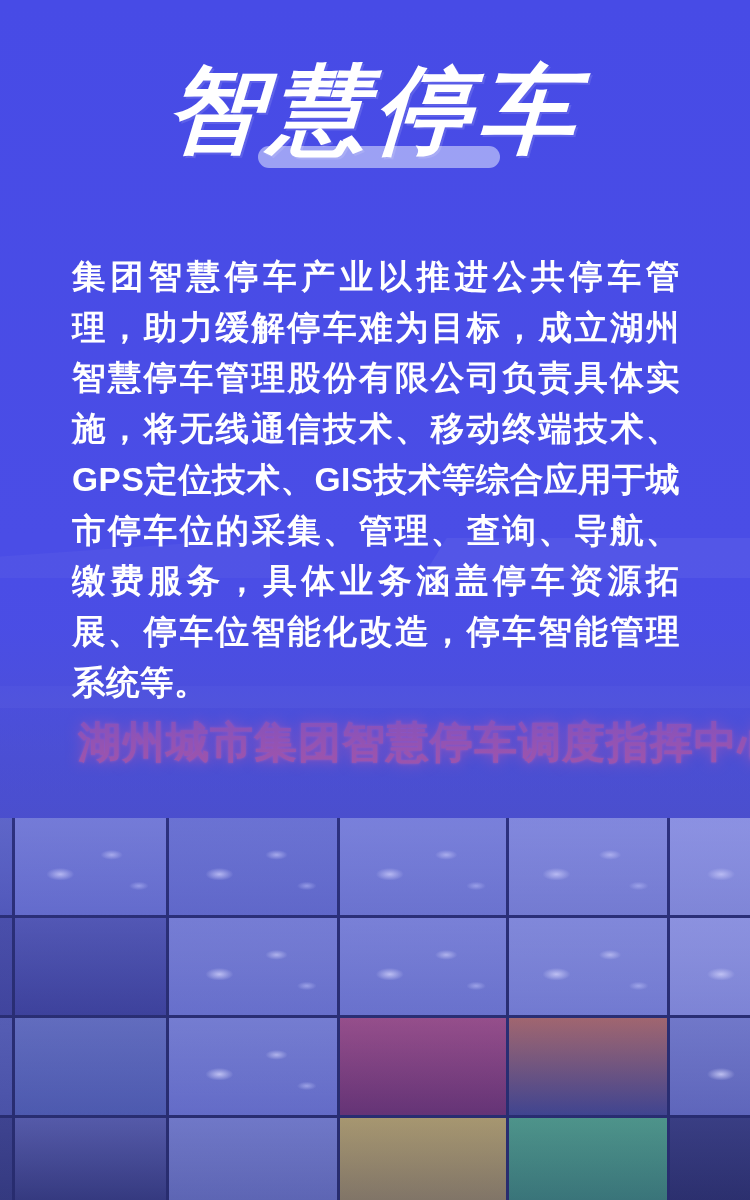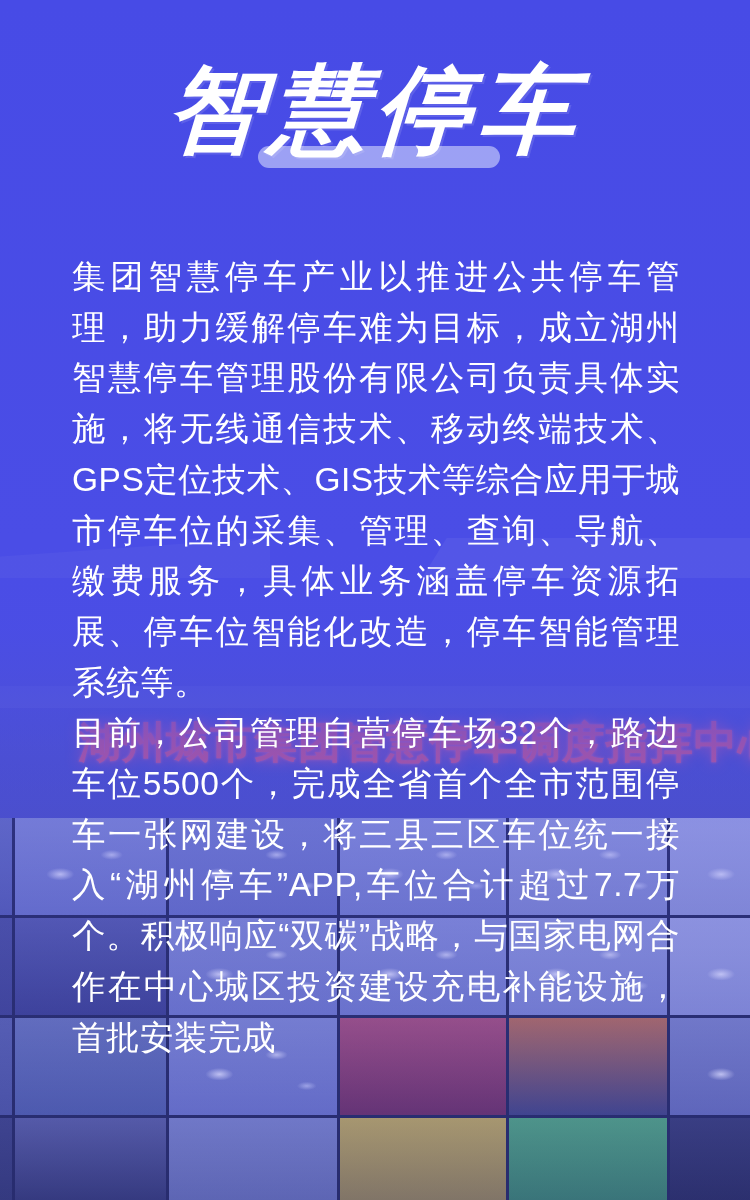--- a/index.html
+++ b/index.html
@@ -58,21 +58,21 @@
     position:relative;display:inline-block;
     font-family:"DejaVu Serif","Liberation Serif",serif;
     font-size:96px;line-height:116px;font-weight:bold;font-style:italic;
     letter-spacing:8px;color:var(--title-text);transform:skewX(-3deg);
     text-shadow:2px 2px 0 rgba(255,255,255,0.12);
   }
   
   .article{
     position:absolute;left:72px;top:252px;width:608px;z-index:30;
     color:var(--body-text);font-size:33.5px;line-height:50.7px;
-    letter-spacing:0.5px;text-align:justify;font-weight:400;
+    letter-spacing:0.5px;text-align:justify;font-weight:700;
   }
   .article p{margin:0;}
 </style>
 </head>
 <body>
 
 <div class="page">
 
   <div class="photo-section">
     <div class="room-wall"></div>
@@ -110,16 +110,15 @@
   <div class="sheen"></div>
   <div class="sheen2"></div>
 
   <div class="hero">
     <div class="hero-pill"></div>
     <div class="hero-title">智慧停车</div>
   </div>
 
   <div class="article">
     <p>集团智慧停车产业以推进公共停车管理，助力缓解停车难为目标，成立湖州智慧停车管理股份有限公司负责具体实施，将无线通信技术、移动终端技术、GPS定位技术、GIS技术等综合应用于城市停车位的采集、管理、查询、导航、缴费服务，具体业务涵盖停车资源拓展、停车位智能化改造，停车智能管理系统等。</p>
-    <p>目前，公司管理自营停车场32个，路边车位5500个，完成全省首个全市范围停车一张网建设，将三县三区车位统一接入“湖州停车”APP,车位合计超过7.7万个。积极响应“双碳”战略，与国家电网合作在中心城区投资建设充电补能设施，首批安装完成</p>
   </div>
 
 </div>
 
 </body></html>

